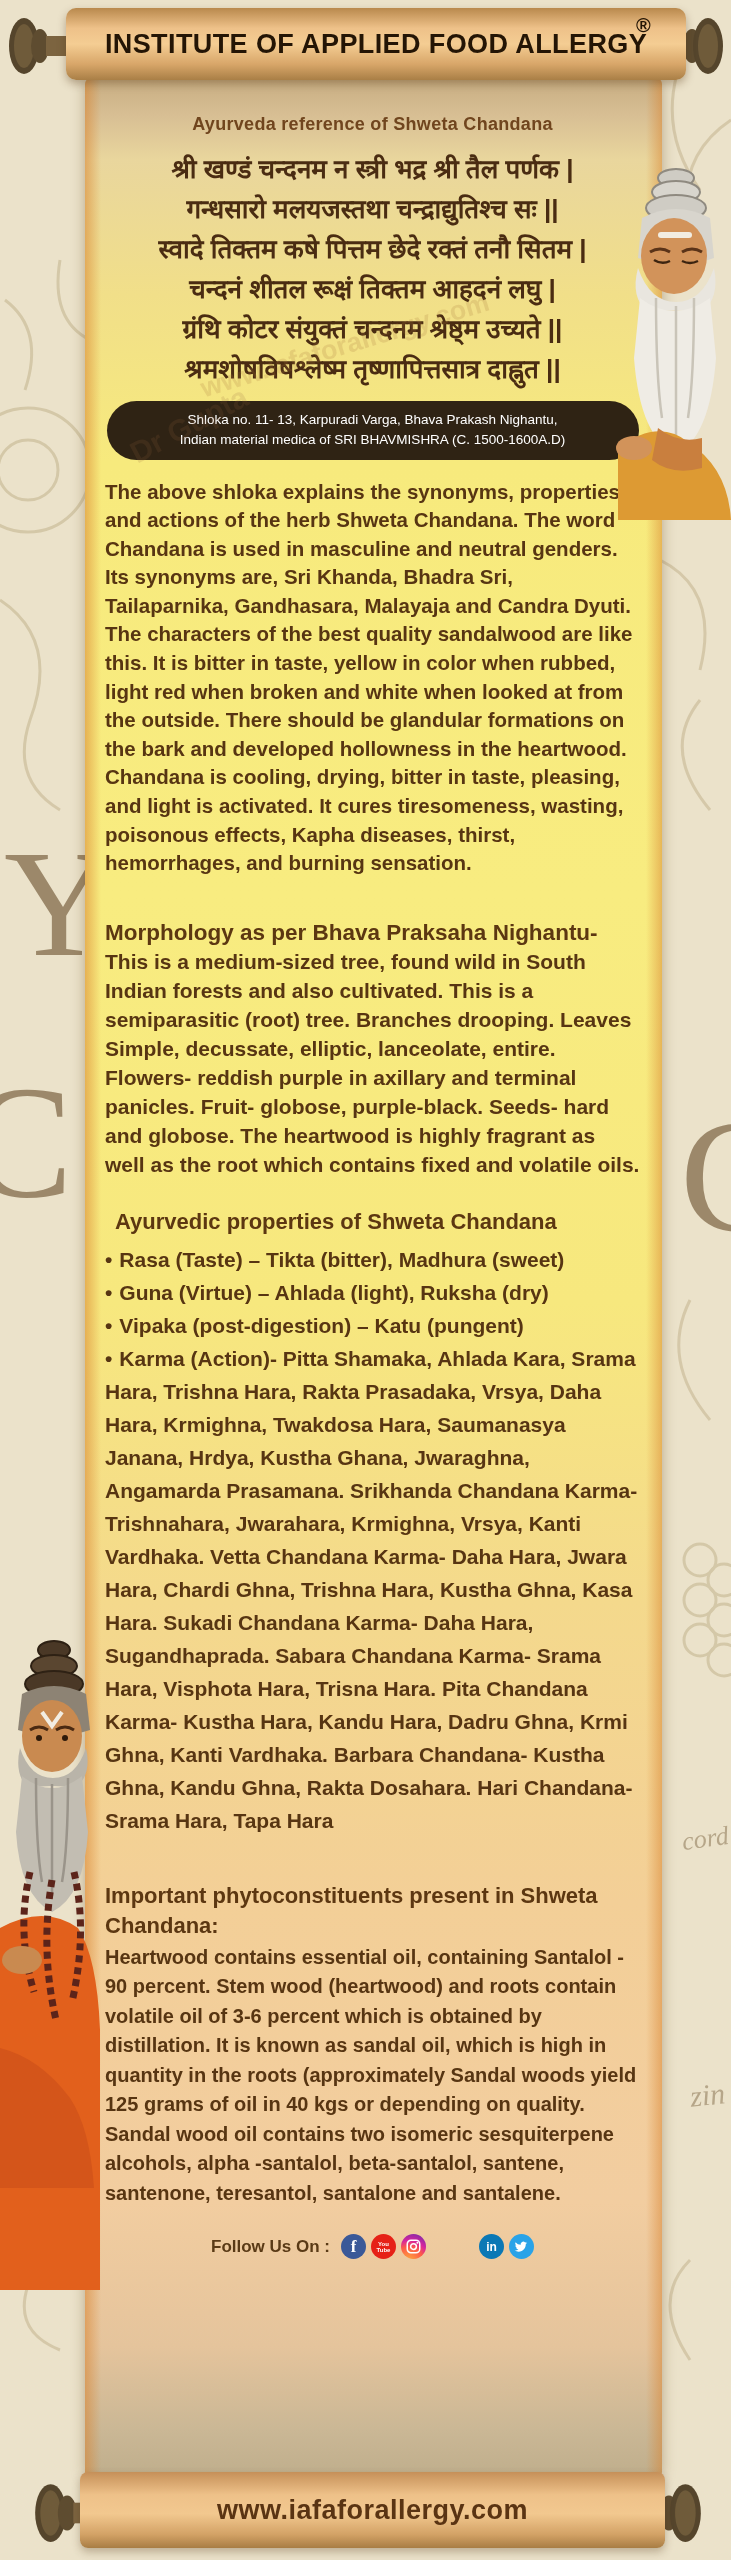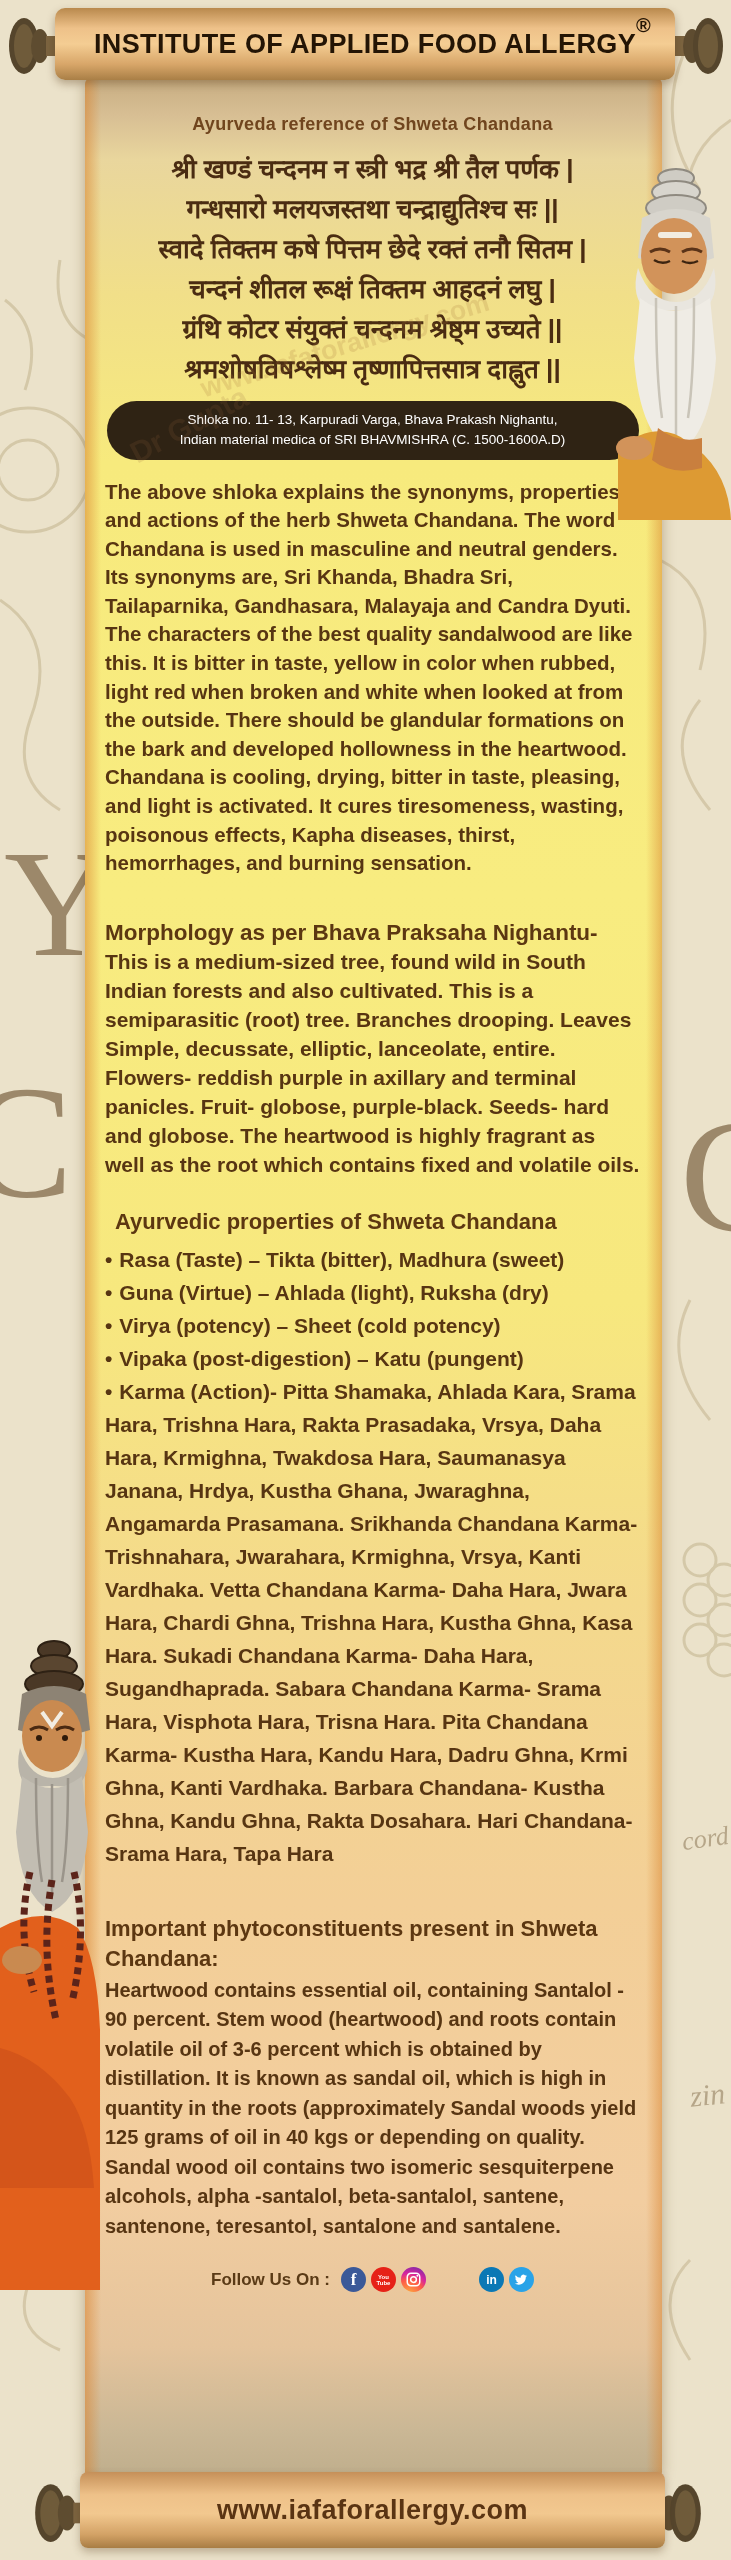--- a/index.html
+++ b/index.html
@@ -82,21 +82,21 @@
   }
   .sicon.fb{background:#3b5998;font-family:"Liberation Serif",serif;font-weight:bold;font-size:17px;}
   .sicon.yt{background:#e62117;}
   .sicon.yt span{font-size:6px;font-weight:bold;line-height:6px;}
   .sicon.ig{background:radial-gradient(circle at 30% 110%, #fdaf3c 0%, #fd5949 45%, #d6249f 65%, #7b2aa8 92%);}
   .sicon.li{background:#0b78b5;font-weight:bold;font-size:12px;margin-left:48px;}
   .sicon.tw{background:#2aa3e8;}
 
   
   .top-roller{
-    position:absolute;z-index:6;left:55px;top:8px;width:620px;height:72px;
+    position:absolute;z-index:6;left:66px;top:8px;width:620px;height:72px;
     border-radius:10px;
     background:linear-gradient(to bottom,#b9894d 0%,#eec189 28%,#f4cd93 50%,#d8a669 78%,#a97f46 100%);
     box-shadow:0 4px 8px rgba(80,50,15,.35);
     display:flex;align-items:center;justify-content:center;
   }
   .top-roller .title{
     font-size:27px;font-weight:bold;color:#241505;letter-spacing:.4px;
   }
   .reg-mark{position:absolute;right:14px;top:4px;font-size:20px;font-weight:bold;color:#241505;}
   .bottom-roller{
@@ -169,21 +169,20 @@
 
       <p class="body-text para1">The above shloka explains the synonyms, properties, and actions of the herb Shweta Chandana. The word Chandana is used in masculine and neutral genders. Its synonyms are, Sri Khanda, Bhadra Sri, Tailaparnika, Gandhasara, Malayaja and Candra Dyuti. The characters of the best quality sandalwood are like this. It is bitter in taste, yellow in color when rubbed, light red when broken and white when looked at from the outside. There should be glandular formations on the bark and developed hollowness in the heartwood. Chandana is cooling, drying, bitter in taste, pleasing, and light is activated. It cures tiresomeness, wasting, poisonous effects, Kapha diseases, thirst, hemorrhages, and burning sensation.</p>
 
       <p class="body-text morph"><span class="inline-head">Morphology as per Bhava Praksaha Nighantu-</span><span> This is a medium-sized tree, found wild in South Indian forests and also cultivated. This is a semiparasitic (root) tree. Branches drooping. Leaves Simple, decussate, elliptic, lanceolate, entire. Flowers- reddish purple in axillary and terminal panicles. Fruit- globose, purple-black. Seeds- hard and globose. The heartwood is highly fragrant as well as the root which contains fixed and volatile oils.</span></p>
 
       <p class="prop-heading">Ayurvedic properties of Shweta Chandana</p>
 
       <ul class="bullets">
         <li><span class="marker">•</span><span>Rasa (Taste) – Tikta (bitter), Madhura (sweet)</span></li>
         <li><span class="marker">•</span><span>Guna (Virtue) – Ahlada (light), Ruksha (dry)</span></li>
-        <li><span class="marker">•</span><span>Virya (potency) – Sheet (cold potency)</span></li>
         <li><span class="marker">•</span><span>Vipaka (post-digestion) – Katu (pungent)</span></li>
         <li><span class="marker">•</span><span>Karma (Action)- Pitta Shamaka, Ahlada Kara, Srama Hara, Trishna Hara, Rakta Prasadaka, Vrsya, Daha Hara, Krmighna, Twakdosa Hara, Saumanasya Janana, Hrdya, Kustha Ghana, Jwaraghna, Angamarda Prasamana. Srikhanda Chandana Karma- Trishnahara, Jwarahara, Krmighna, Vrsya, Kanti Vardhaka. Vetta Chandana Karma- Daha Hara, Jwara Hara, Chardi Ghna, Trishna Hara, Kustha Ghna, Kasa Hara. Sukadi Chandana Karma- Daha Hara, Sugandhaprada. Sabara Chandana Karma- Srama Hara, Visphota Hara, Trisna Hara. Pita Chandana Karma- Kustha Hara, Kandu Hara, Dadru Ghna, Krmi Ghna, Kanti Vardhaka. Barbara Chandana- Kustha Ghna, Kandu Ghna, Rakta Dosahara. Hari Chandana- Srama Hara, Tapa Hara</span></li>
       </ul>
 
       <p class="phyto-heading">Important phytoconstituents present in Shweta Chandana:</p>
       <p class="body-text phyto-body">Heartwood contains essential oil, containing Santalol - 90 percent. Stem wood (heartwood) and roots contain volatile oil of 3-6 percent which is obtained by distillation. It is known as sandal oil, which is high in quantity in the roots (approximately Sandal woods yield 125 grams of oil in 40 kgs or depending on quality. Sandal wood oil contains two isomeric sesquiterpene alcohols, alpha -santalol, beta-santalol, santene, santenone, teresantol, santalone and santalene.</p>
 
       <div class="follow-row">
         <span class="follow-label">Follow Us On :</span>
         <span class="sicon fb">

